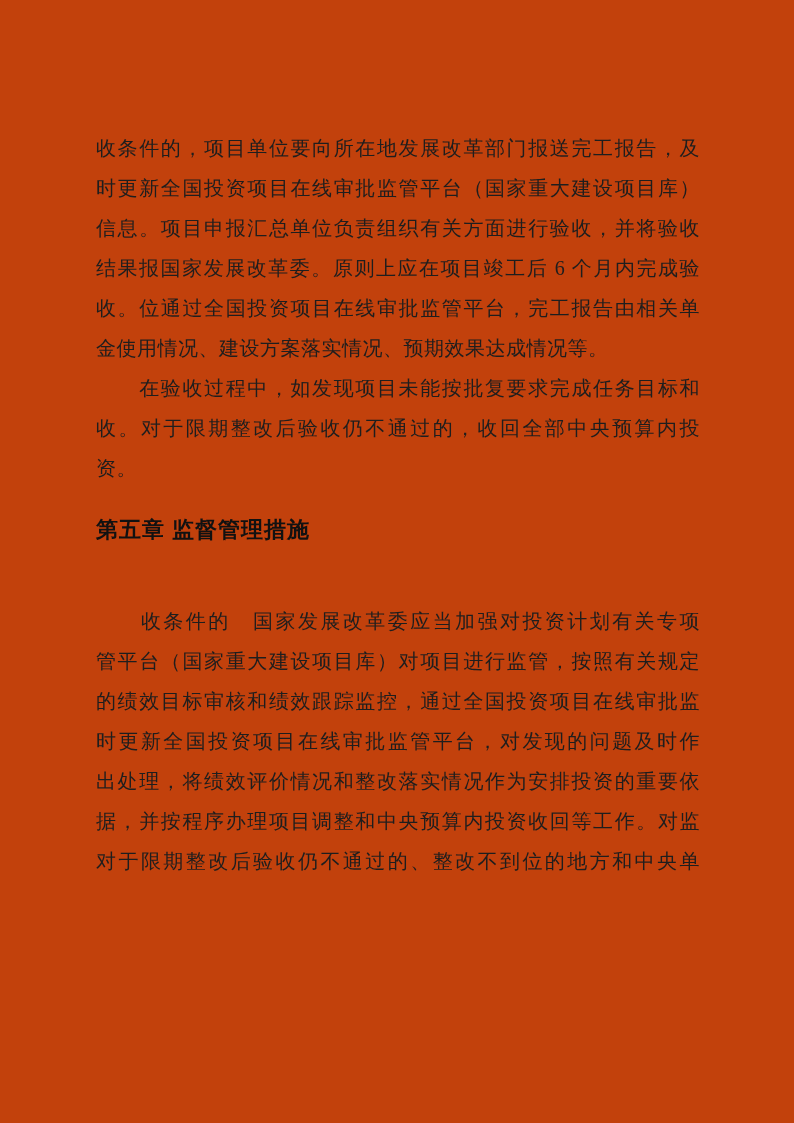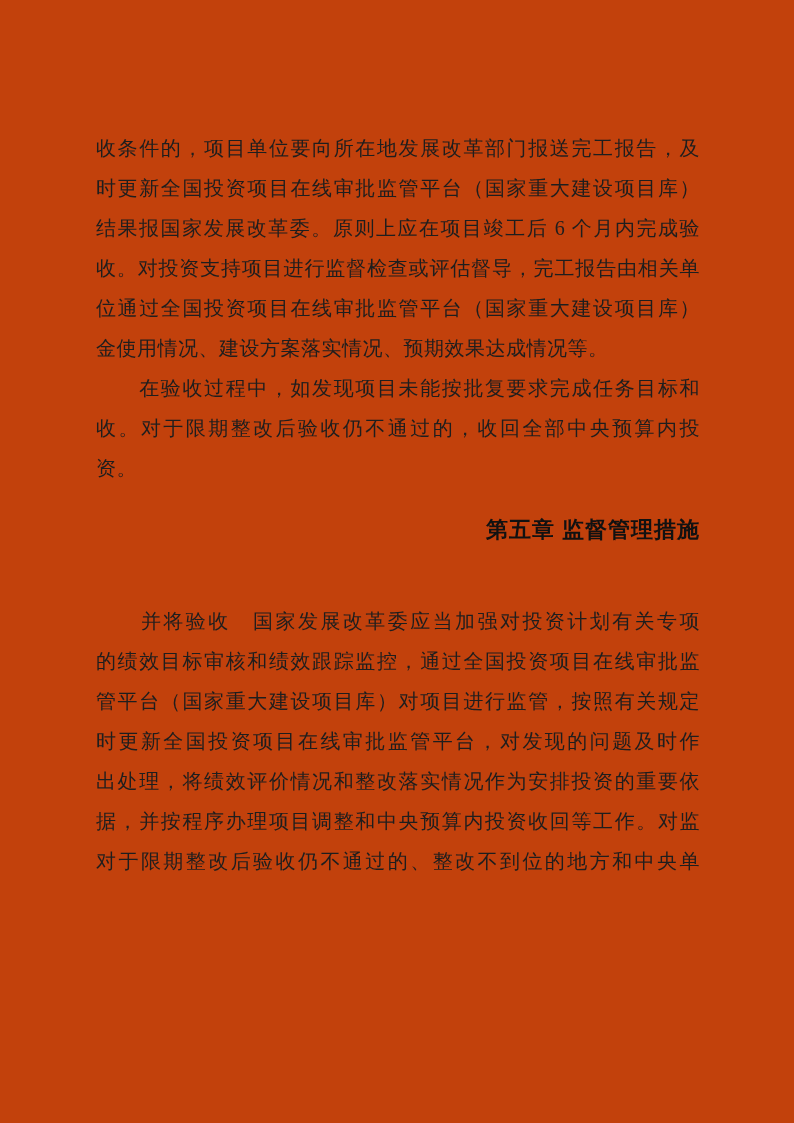--- a/index.html
+++ b/index.html
@@ -29,54 +29,54 @@
     letter-spacing: 0.5px;
   }
   .ln.end {
     text-align-last: left;
   }
   .chapter {
     font-family: "Liberation Sans", "DejaVu Sans", sans-serif;
     font-weight: 700;
     font-size: 22px;
     line-height: 40px;
-    text-align: right;
+    text-align: left;
     letter-spacing: 1px;
     color: #111111;
     margin: 22px 0 51px 0;
   }
   section { display: block; }
 </style>
 </head>
 <body>
 
 <div class="page">
   <div class="content">
 
     <section>
       <div class="ln">收条件的，项目单位要向所在地发展改革部门报送完工报告，及</div>
       <div class="ln">时更新全国投资项目在线审批监管平台（国家重大建设项目库）</div>
+      <div class="ln">信息。项目申报汇总单位负责组织有关方面进行验收，并将验收</div>
       <div class="ln">结果报国家发展改革委。原则上应在项目竣工后 6 个月内完成验</div>
-      <div class="ln">收。对投资支持项目进行监督检查或评估督导，完工报告由相关单</div>
-      <div class="ln">位通过全国投资项目在线审批监管平台（国家重大建设项目库）</div>
+      <div class="ln">收。位通过全国投资项目在线审批监管平台，完工报告由相关单</div>
       <div class="ln end">金使用情况、建设方案落实情况、预期效果达成情况等。</div>
     </section>
 
     <section>
       <div class="ln">　　在验收过程中，如发现项目未能按批复要求完成任务目标和</div>
       <div class="ln">收。对于限期整改后验收仍不通过的，收回全部中央预算内投</div>
       <div class="ln end">资。</div>
     </section>
 
     <div class="chapter">第五章 监督管理措施</div>
 
     <section>
-      <div class="ln">　　并将验收　国家发展改革委应当加强对投资计划有关专项</div>
+      <div class="ln">　　收条件的　国家发展改革委应当加强对投资计划有关专项</div>
+      <div class="ln">管平台（国家重大建设项目库）对项目进行监管，按照有关规定</div>
       <div class="ln">的绩效目标审核和绩效跟踪监控，通过全国投资项目在线审批监</div>
-      <div class="ln">管平台（国家重大建设项目库）对项目进行监管，按照有关规定</div>
       <div class="ln">时更新全国投资项目在线审批监管平台，对发现的问题及时作</div>
       <div class="ln">出处理，将绩效评价情况和整改落实情况作为安排投资的重要依</div>
       <div class="ln">据，并按程序办理项目调整和中央预算内投资收回等工作。对监</div>
       <div class="ln">对于限期整改后验收仍不通过的、整改不到位的地方和中央单</div>
     </section>
 
   </div>
 </div>
 
 </body></html>

